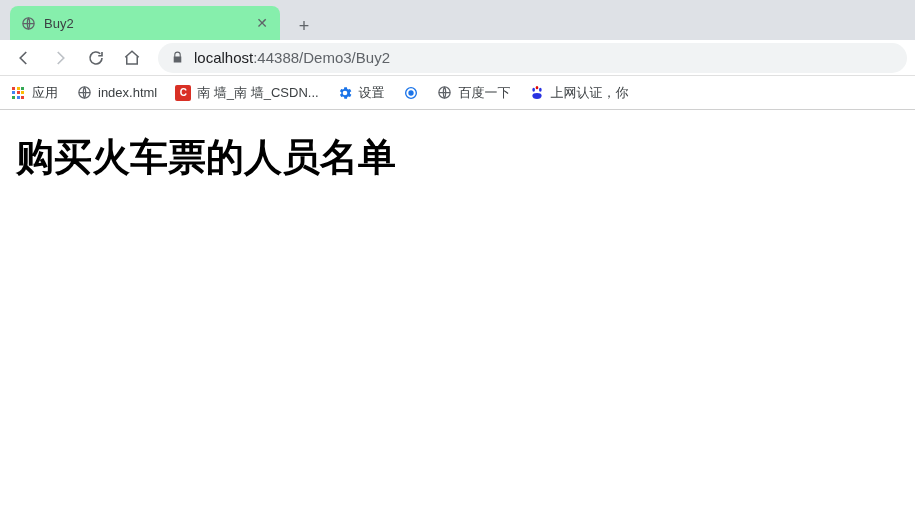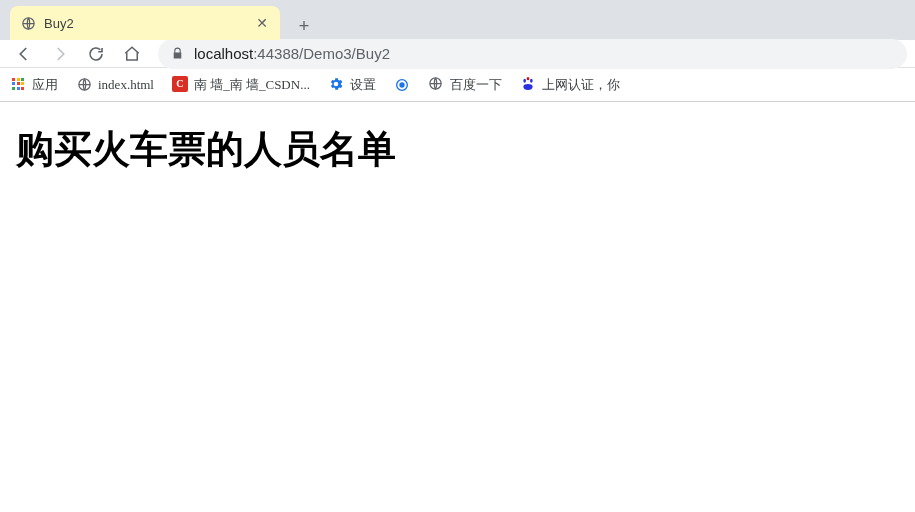--- a/index.html
+++ b/index.html
@@ -14,21 +14,21 @@
       background: #dee1e6;
     }
     .tab-strip {
       display: flex;
       align-items: flex-end;
       height: 40px;
       padding-left: 10px;
       padding-top: 6px;
     }
     .tab {
-      background: #fef9c3;
+      background: #86efac;
       border-radius: 8px 8px 0 0;
       height: 34px;
       width: 270px;
       display: flex;
       align-items: center;
       padding: 0 10px;
       gap: 8px;
       font-size: 13px;
       color: #3c4043;
       position: relative;
@@ -63,21 +63,21 @@
       display: flex;
       align-items: center;
       justify-content: center;
       font-size: 18px;
       color: #5f6368;
       border-radius: 50%;
       cursor: pointer;
     }
     .toolbar {
       background: #fff;
-      height: 28px;
+      height: 36px;
       display: flex;
       align-items: center;
       padding: 0 8px;
       gap: 4px;
       border-bottom: 1px solid #e0e0e0;
     }
     .nav-btn {
       width: 32px;
       height: 32px;
       display: flex;
@@ -117,25 +117,24 @@
       display: flex;
       align-items: center;
       padding: 0 10px;
       gap: 18px;
       font-size: 13px;
       color: #3c4043;
       border-bottom: 1px solid #d0d0d0;
     }
     .bookmark {
       display: flex;
-      align-items: flex-start;
+      align-items: center;
       gap: 6px;
       cursor: pointer;
       white-space: nowrap;
-      font-family: Liberation Serif, serif;
     }
     .bookmark .bk-icon {
       width: 16px;
       height: 16px;
       display: inline-flex;
       align-items: center;
       justify-content: center;
       font-size: 14px;
     }
     .apps-icon {

